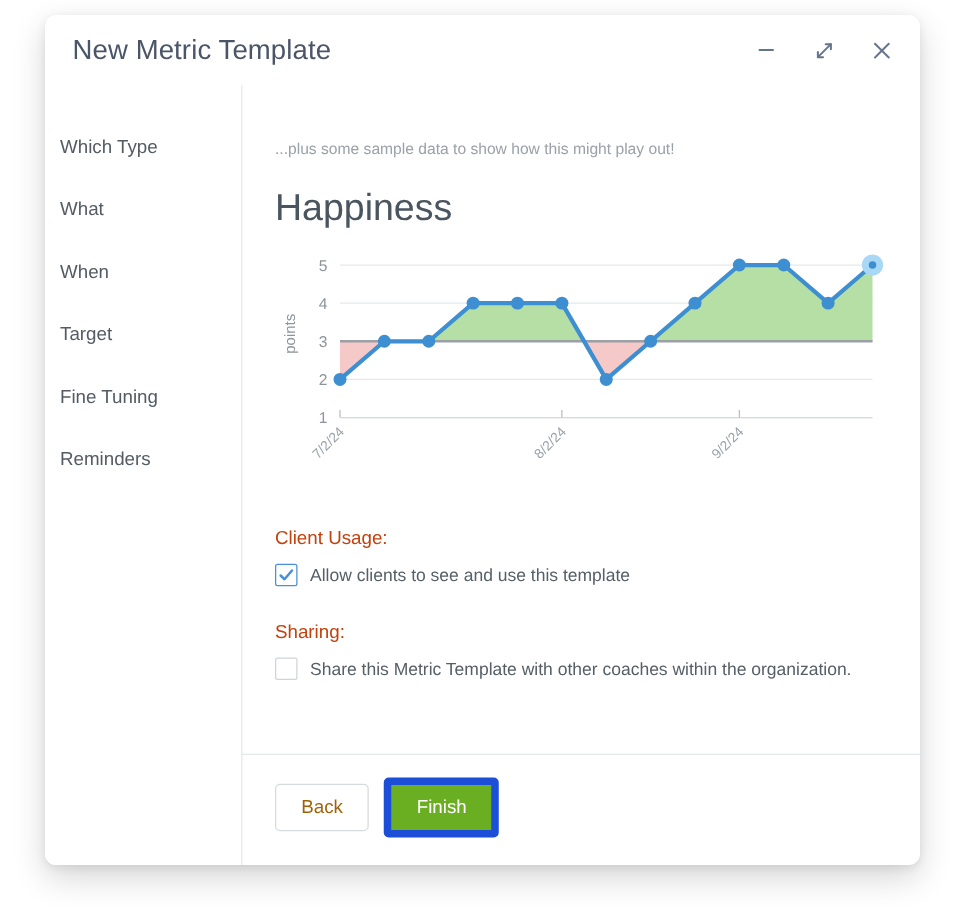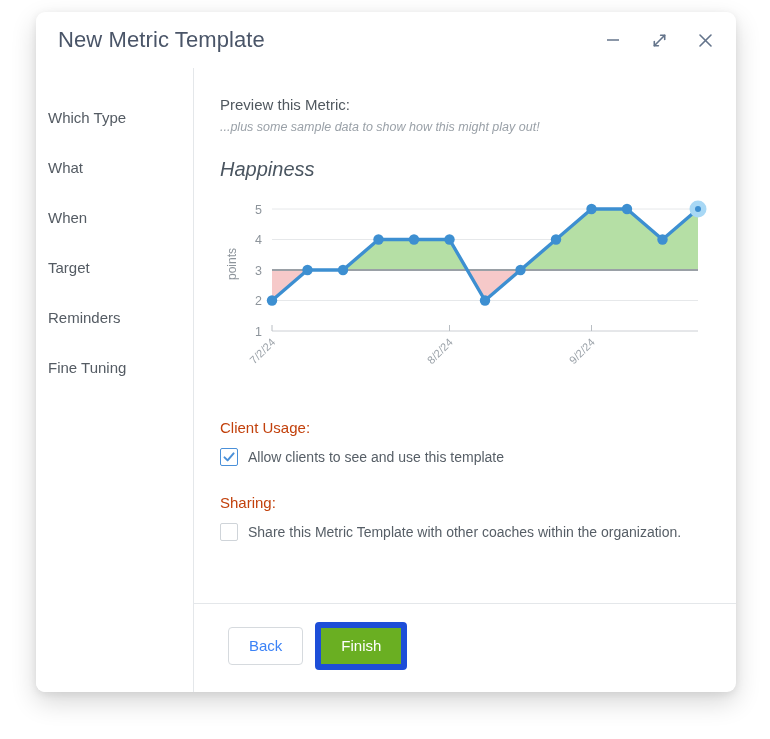--- a/index.html
+++ b/index.html
@@ -107,30 +107,28 @@
     min-height: 0;
     position: relative;
   }
 
   .section-label {
     font-size: 15px;
     color: #50585f;
   }
   .subtitle {
     font-size: 12.5px;
-    font-style: italic;
     color: #9aa1a8;
-    margin-top: 7px;
+    margin-top: 16px;
   }
   .metric-title {
-    font-size: 20px;
+    font-size: 30px;
     color: #4a5560;
     font-weight: 400;
     margin-top: 24px;
-    font-style: italic;
   }
 
   
   .chart-wrap {
     margin-top: 16px;
     width: 490px;
     height: 180px;
     position: relative;
   }
   .chart-wrap svg { display: block; }
@@ -198,22 +196,21 @@
     font-family: "Liberation Sans", sans-serif;
     font-size: 15px;
     border-radius: 4px;
     padding: 9px 20px;
     cursor: pointer;
     line-height: 1.2;
   }
   .btn-back {
     background: #ffffff;
     border: 1px solid #d6dade;
-    color: #3b82f6;
-    margin-left: 8px;
+    color: #a16207;
   }
   .btn-finish {
     background: #6aaf22;
     border: 6px solid #1d4ed8;
     color: #ffffff;
   }
 </style>
 </head>
 <body>
 
@@ -263,31 +260,30 @@
         <div class="side-item">
           <span>What</span>
         </div>
         <div class="side-item">
           <span>When</span>
         </div>
         <div class="side-item">
           <span>Target</span>
         </div>
         <div class="side-item">
+          <span>Fine Tuning</span>
+        </div>
+        <div class="side-item">
           <span>Reminders</span>
-        </div>
-        <div class="side-item">
-          <span>Fine Tuning</span>
         </div>
       </div>
 
       <div class="content">
         <div class="content-scroll">
 
-          <div class="section-label">Preview this Metric:</div>
           <div class="subtitle">...plus some sample data to show how this might play out!</div>
           <div class="metric-title">Happiness</div>
 
           <div class="chart-wrap">
             <svg id="chart-svg" width="490" height="180" viewBox="0 0 490 180">
                 <line x1="52" y1="134" x2="478" y2="134" stroke="#e6e8ea" stroke-width="1"></line>
                 <text x="42" y="138.5" text-anchor="end" class="tick-text">1</text>
                 <line x1="52" y1="103.5" x2="478" y2="103.5" stroke="#e6e8ea" stroke-width="1"></line>
                 <text x="42" y="108" text-anchor="end" class="tick-text">2</text>
                 <line x1="52" y1="73" x2="478" y2="73" stroke="#e6e8ea" stroke-width="1"></line>

